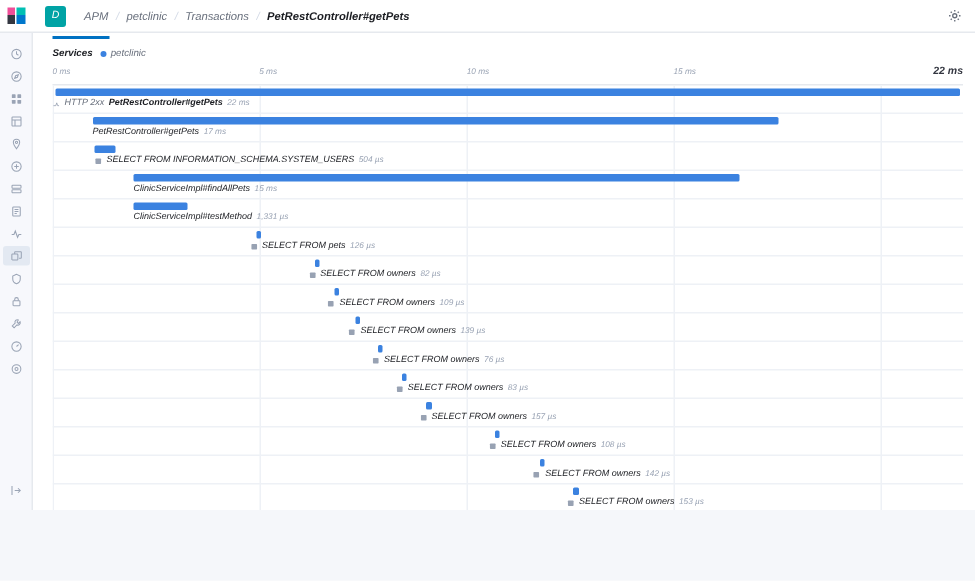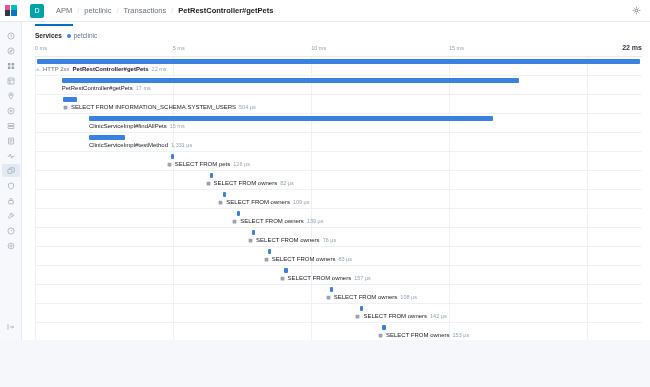--- a/index.html
+++ b/index.html
@@ -8,20 +8,21 @@
     font-family: "Liberation Sans", sans-serif;
     background: #f5f7fa;
     overflow: hidden;
   }
   .app {
     position: relative;
     width: 650px; height: 340px;
     background: #8b5cf6;
     display: flex;
     flex-direction: column;
+    font-style: italic;
   }
 
   
   .topbar {
     height: 22px;
     flex: 0 0 22px;
     background: #ffffff;
     border-bottom: 1px solid #e6e9ee;
     display: flex;
     align-items: center;

